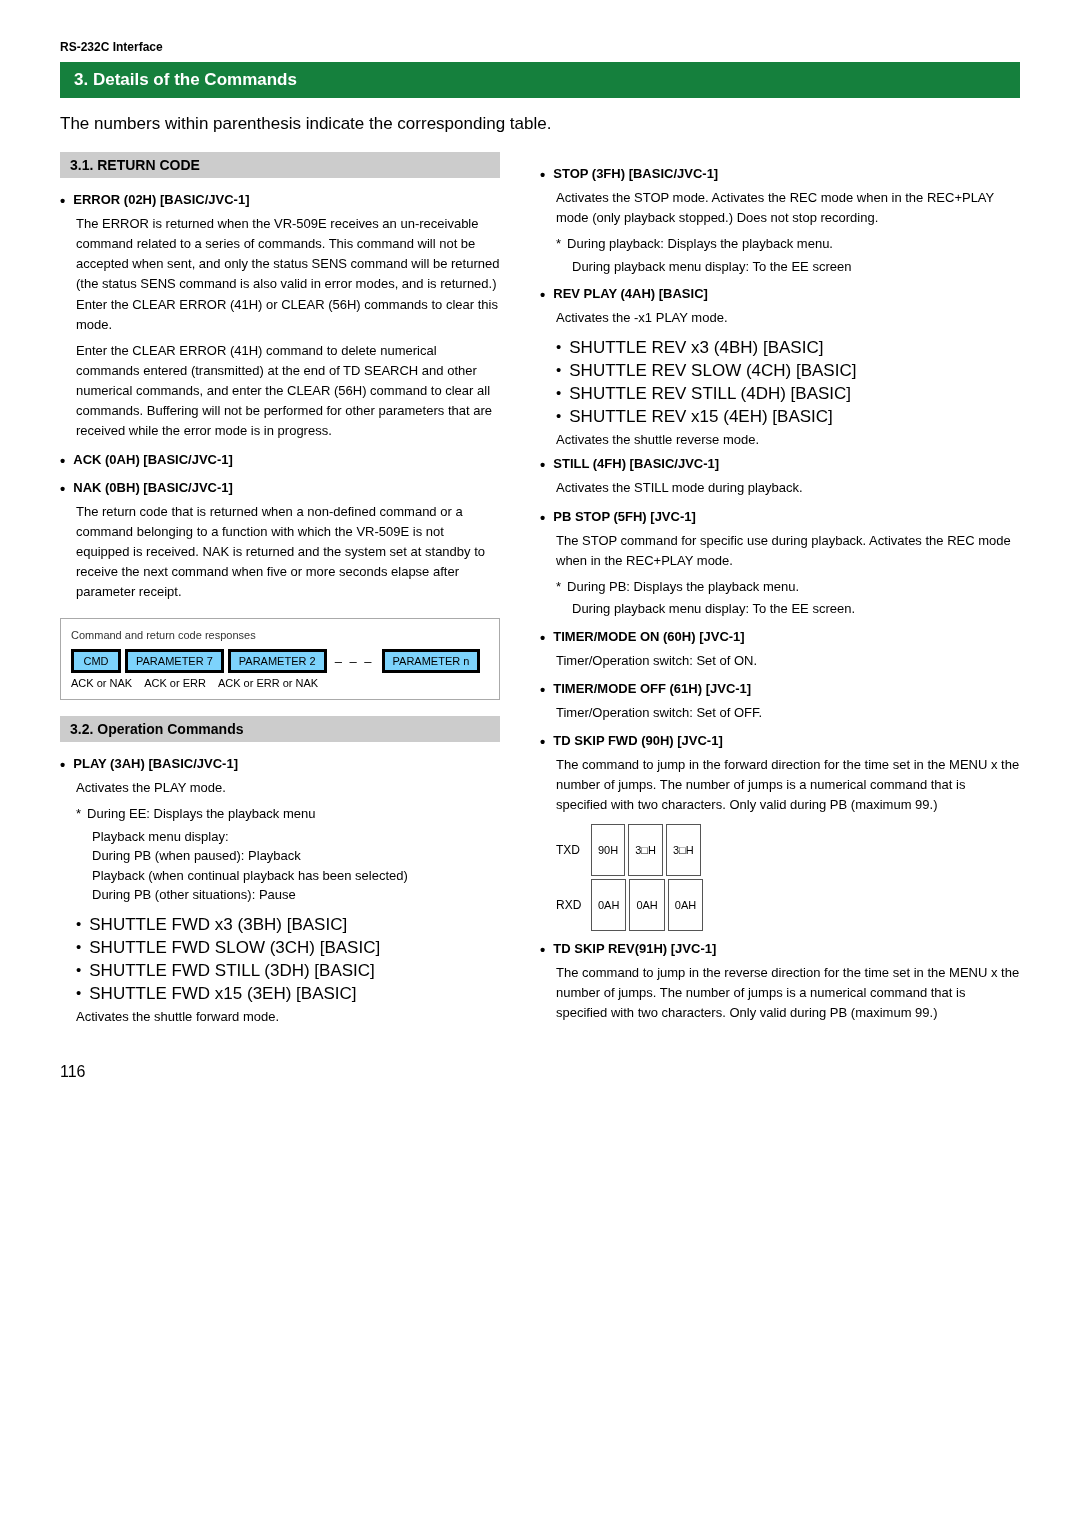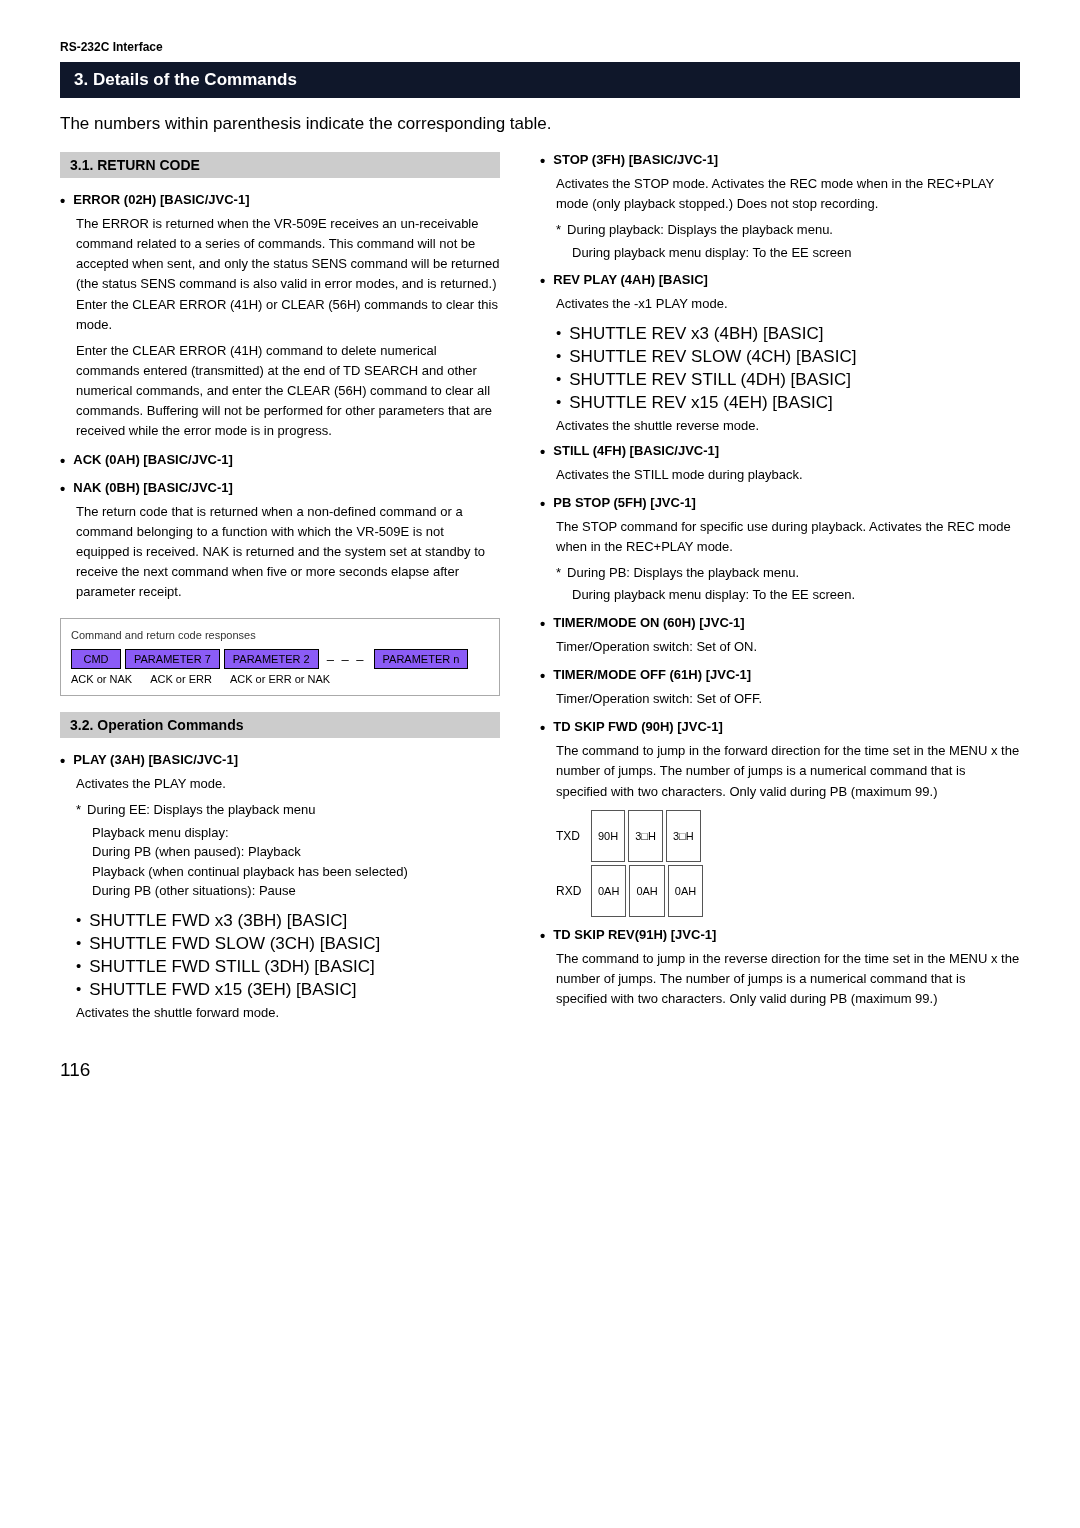--- a/index.html
+++ b/index.html
@@ -11,41 +11,42 @@
       width: 1080px;
       min-height: 1528px;
       padding: 40px 60px;
     }
     .page-header {
       font-size: 12px;
       font-weight: bold;
       margin-bottom: 8px;
     }
     .section-title {
-      background: #0f172a;
+      background: #15803d;
       color: #fff;
       font-size: 17px;
       font-weight: bold;
       padding: 8px 14px;
       margin-bottom: 16px;
     }
     .subtitle {
       font-size: 17px;
       margin-bottom: 18px;
     }
     .subsection-title {
       background: #ccc;
       font-size: 14px;
       font-weight: bold;
       padding: 5px 10px;
       margin-bottom: 14px;
     }
     .two-col {
       display: flex;
       gap: 40px;
+      align-items: flex-end;
     }
     .col-left {
       width: 440px;
       flex-shrink: 0;
     }
     .col-right {
       flex: 1;
     }
     .bullet-item {
       margin-bottom: 10px;
@@ -97,36 +98,36 @@
       margin-bottom: 8px;
       color: #333;
     }
     .diagram-row {
       display: flex;
       align-items: center;
       margin-bottom: 4px;
       gap: 4px;
     }
     .diagram-cell {
-      border: 1px solid #000000;
+      border: 3px solid #000000;
       padding: 3px 8px;
       font-size: 11px;
       min-width: 50px;
       text-align: center;
-      background: #8b5cf6;
+      background: #7dd3fc;
     }
     .diagram-dash {
       font-size: 13px;
       letter-spacing: 2px;
       padding: 0 4px;
     }
     .diagram-ack-row {
       display: flex;
       align-items: center;
-      gap: 18px;
+      gap: 12px;
       margin-top: 4px;
     }
     .diagram-ack {
       font-size: 11px;
       min-width: 50px;
       text-align: center;
     }
     .simple-bullet {
       margin-left: 16px;
       font-size: 17px;
@@ -155,21 +156,21 @@
     }
     .txd-cell {
       border: 1px solid #555;
       padding: 19px 6px;
       font-size: 11px;
       min-width: 34px;
       text-align: center;
     }
     .page-number {
       margin-top: 30px;
-      font-size: 19px;
+      font-size: 16px;
     }
   </style>
 </head>
 <body>
 
 <div>
   <div class="page-header">RS-232C Interface</div>
 </div>
 
 <div class="section-title">3. Details of the Commands</div>

